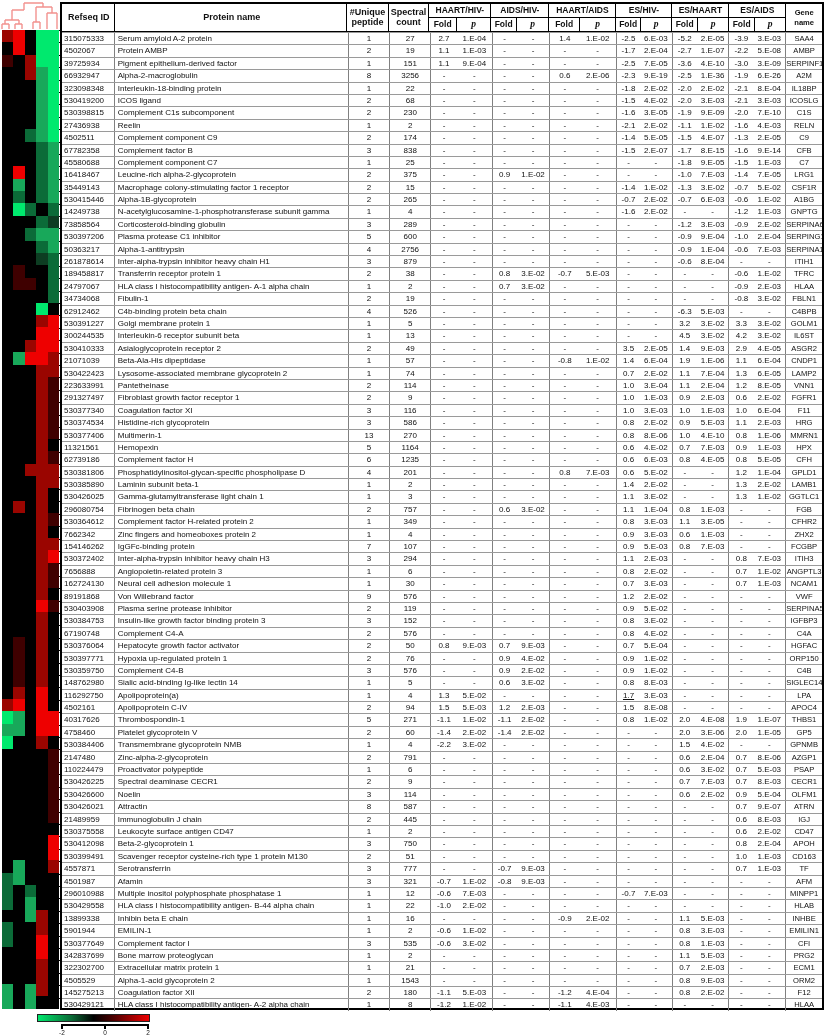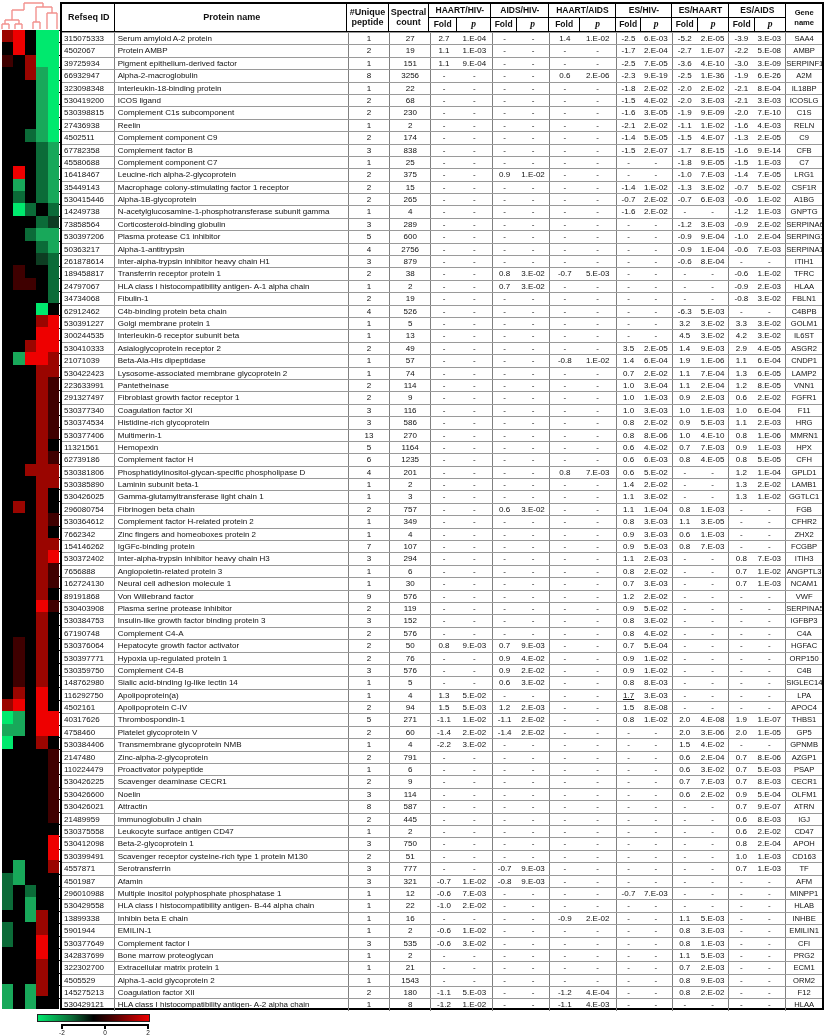--- a/index.html
+++ b/index.html
@@ -1653,21 +1653,21 @@
           <div class="tcell bl" style="width: 24px;">-</div>
           <div class="tcell " style="width: 32px;">-</div>
           <div class="tcell bl" style="width: 25px;">0.6</div>
           <div class="tcell " style="width: 32px;">3.E-02</div>
           <div class="tcell bl" style="width: 25px;">0.7</div>
           <div class="tcell " style="width: 32px;">5.E-03</div>
           <div class="tcell c-gene bl">PSAP</div>
         </div>
         <div class="trow">
           <div class="tcell c-refseq">530426225</div>
-          <div class="tcell c-protein bl">Scavenger deaminase CECR1</div>
+          <div class="tcell c-protein bl">Spectral deaminase CECR1</div>
           <div class="tcell c-uniq bl">2</div>
           <div class="tcell c-spec bl">9</div>
           <div class="tcell bl" style="width: 27px;">-</div>
           <div class="tcell " style="width: 35px;">-</div>
           <div class="tcell bl" style="width: 25px;">-</div>
           <div class="tcell " style="width: 33px;">-</div>
           <div class="tcell bl" style="width: 30px;">-</div>
           <div class="tcell " style="width: 37px;">-</div>
           <div class="tcell bl" style="width: 24px;">-</div>
           <div class="tcell " style="width: 32px;">-</div>

